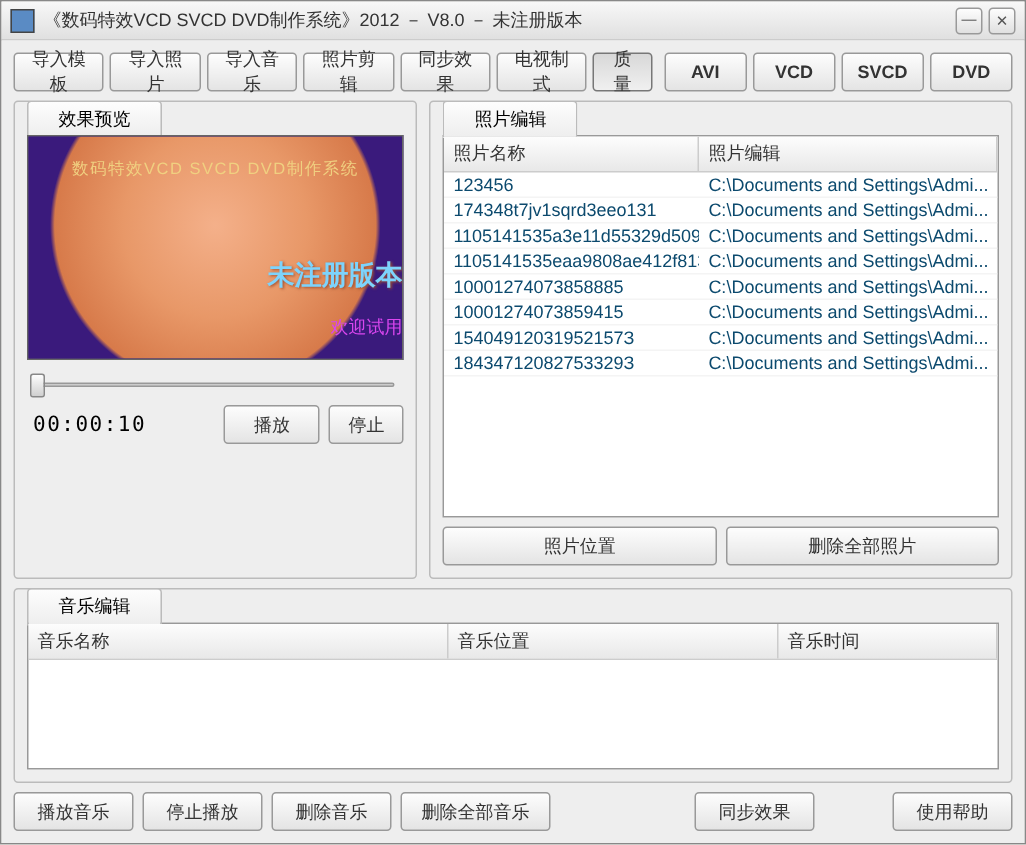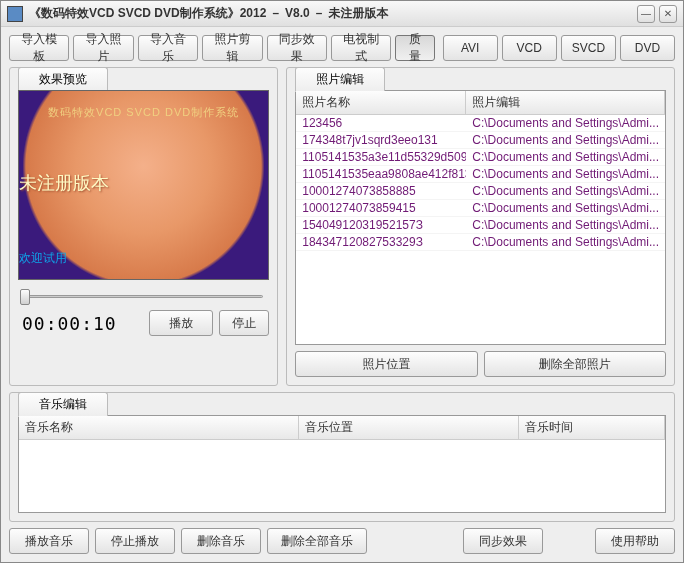--- a/index.html
+++ b/index.html
@@ -1,47 +1,47 @@
 <!DOCTYPE html>
 <html><head>
 <meta charset="utf-8">
 <style>
 *{box-sizing:border-box;margin:0;padding:0;font-family:"Microsoft YaHei","SimSun",sans-serif;font-size:12px}
 body{background:#d4d0c8;width:684px;height:563px;overflow:hidden}
 .window{background:linear-gradient(#f5f5f5,#e8e8e8);border:1px solid #888;height:563px;display:flex;flex-direction:column}
 .titlebar{height:26px;background:linear-gradient(#f8f8f8,#e0e0e0);display:flex;align-items:center;padding:0 6px;border-bottom:1px solid #ccc}
 .title-icon{width:16px;height:16px;background:#5a8bc4;border:1px solid #444;margin-right:6px}
-.title-text{flex:1;font-weight:bold;color:#333}
+.title-text{flex:1;font-weight:normal;color:#333}
 .win-btn{width:18px;height:18px;margin-left:4px;background:linear-gradient(#fdfdfd,#e0e0e0);border:1px solid #999;border-radius:3px;display:flex;align-items:center;justify-content:center;color:#555;font-size:10px;cursor:pointer}
 .content{flex:1;padding:8px;background:#eeeeee;display:flex;flex-direction:column;gap:6px}
 .toolbar{display:flex;gap:4px;}
 .btn{height:26px;background:linear-gradient(#fdfdfd,#e4e4e4);border:1px solid #999;border-radius:3px;padding:0 8px;cursor:pointer;color:#333;display:flex;align-items:center;justify-content:center}
-.btn.fmt{font-weight:normal;width:60px}
+.btn.fmt{font-weight:bold;width:60px}
 .btn.pressed{background:linear-gradient(#d8d8d8,#f0f0f0);border-color:#777}
 .spacer{flex:1}
 .mid{display:flex;gap:8px;flex:1;min-height:0}
 .panel{background:#eeeeee;border:1px solid #bbb;border-radius:3px;position:relative;padding:8px;padding-top:22px;display:flex;flex-direction:column}
 .tab{position:absolute;top:-1px;left:8px;background:linear-gradient(#fdfdfd,#eeeeee);border:1px solid #bbb;border-bottom:1px solid #eeeeee;padding:3px 20px;border-radius:3px 3px 0 0}
 .preview-panel{width:270px}
-.preview-img{width:100%;height:190px;background:#3a1a7c;border:1px solid #666;position:relative;overflow:hidden}
+.preview-img{width:100%;height:150px;background:#3a1a7c;border:1px solid #666;position:relative;overflow:hidden}
 .preview-heart{position:absolute;inset:0;background:radial-gradient(circle at 50% 40%,#f4b08a 0%,#e89868 40%,#d77a4a 70%,#3a1a7c 72%)}
 .preview-text1{position:absolute;top:14px;left:0;right:0;text-align:center;color:#f0d080;font-size:11px;letter-spacing:1px}
-.preview-text2{position:absolute;top:80px;left:0;right:0;text-align:left;color:#fef9c3;font-size:18px;font-weight:normal;text-shadow:1px 1px 2px #a05030}
-.preview-text3{position:absolute;bottom:12px;left:0;right:0;text-align:left;color:#0ea5e9;font-size:12px}
+.preview-text2{position:absolute;top:80px;left:0;right:0;text-align:right;color:#7dd3fc;font-size:18px;font-weight:bold;text-shadow:1px 1px 2px #a05030}
+.preview-text3{position:absolute;bottom:12px;left:0;right:0;text-align:right;color:#d946ef;font-size:12px}
 .slider{width:100%;height:20px;margin-top:6px;position:relative}
 .slider-track{position:absolute;left:6px;right:6px;top:9px;height:3px;background:#ccc;border:1px solid #999;border-radius:2px}
 .slider-thumb{position:absolute;left:2px;top:3px;width:10px;height:16px;background:linear-gradient(#fdfdfd,#d0d0d0);border:1px solid #888;border-radius:2px}
 .preview-controls{display:flex;gap:6px;margin-top:4px;align-items:center}
-.time{font-size:18px;font-family:monospace;letter-spacing:1px;flex:1;padding-left:4px}
+.time{font-size:14px;font-family:monospace;letter-spacing:1px;flex:1;padding-left:4px}
 .photo-panel{flex:1}
 .table{flex:1;background:#fff;border:1px solid #999;overflow:auto}
 .thead{display:flex;background:linear-gradient(#fdfdfd,#e8e8e8);border-bottom:1px solid #ccc;position:sticky;top:0}
 .th{padding:3px 6px;border-right:1px solid #ccc;color:#333}
 .tr{display:flex;border-bottom:1px solid #f4f4f4}
-.td{padding:1px 6px;white-space:nowrap;overflow:hidden;color:#701a75}
+.td{padding:1px 6px;white-space:nowrap;overflow:hidden;color:#0c4a6e}
 .photo-name{width:170px;flex-shrink:0}
 .photo-loc{flex:1}
 .photo-btns{display:flex;gap:6px;margin-top:6px}
 .photo-btns .btn{flex:1}
 .music-panel{height:130px}
 .music-name{width:280px;flex-shrink:0}
 .music-loc{width:220px;flex-shrink:0}
 .music-time{flex:1}
 .bottom-bar{display:flex;gap:6px}
 .bottom-bar .btn{width:80px}

